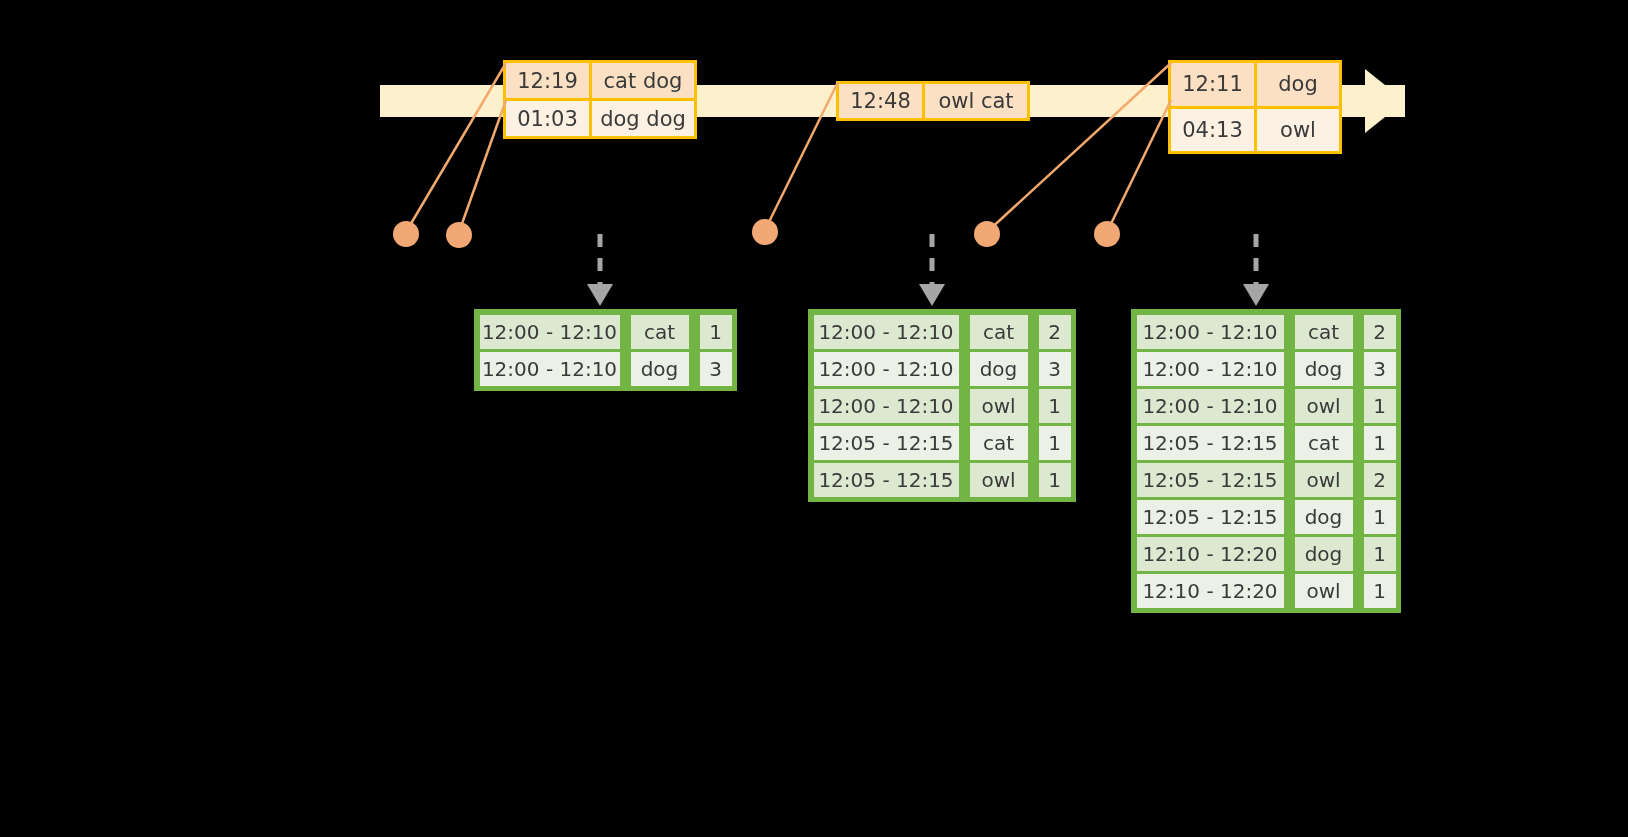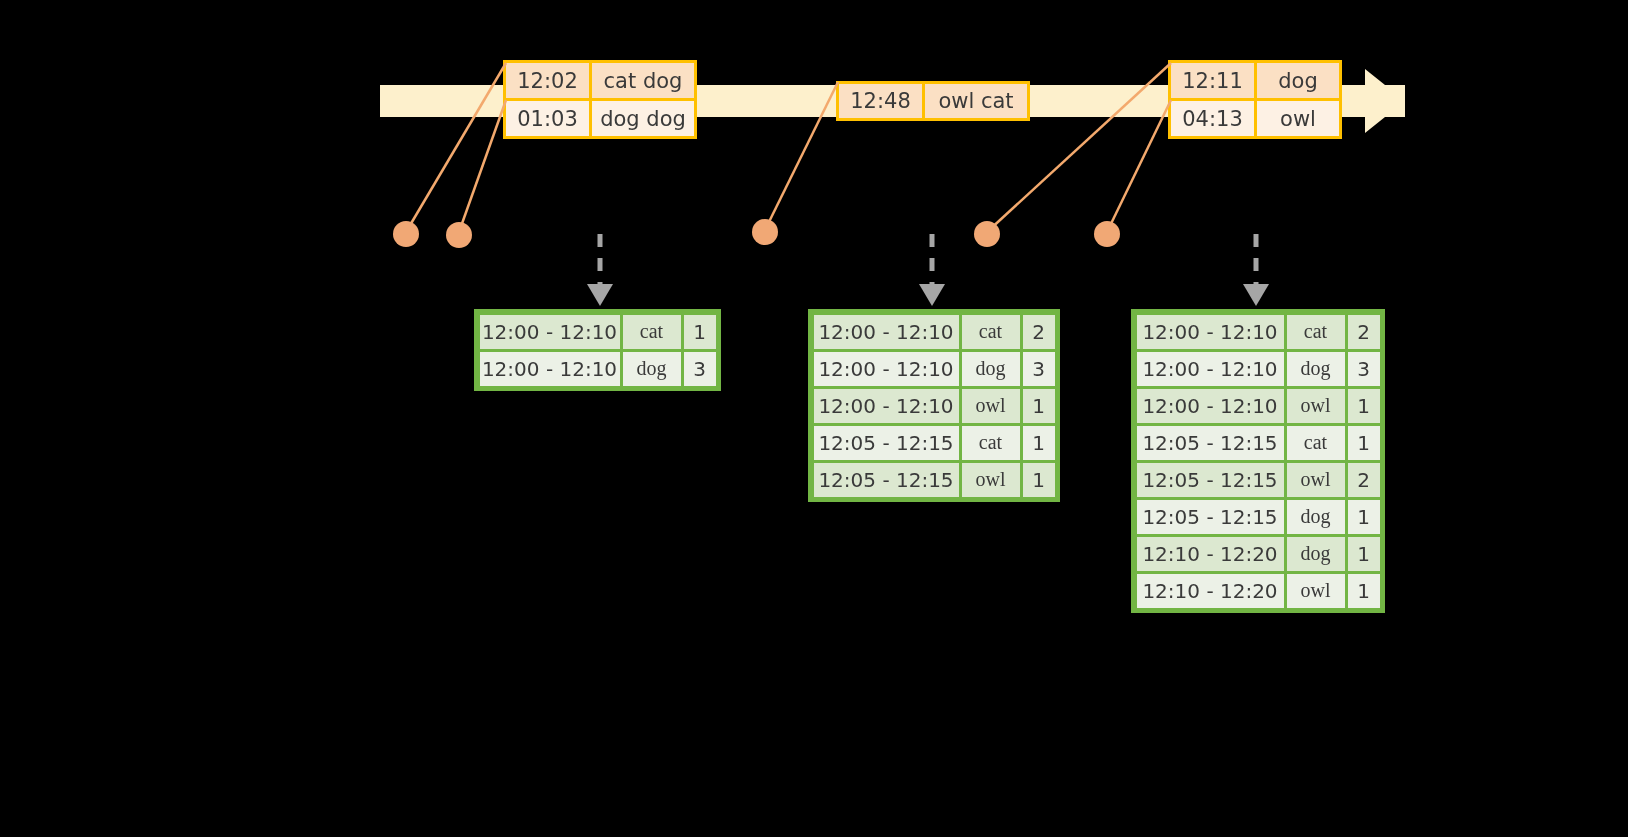--- a/index.html
+++ b/index.html
@@ -45,59 +45,59 @@
   
   .connector-svg{position:absolute;left:0;top:0;width:1628px;height:837px;
     pointer-events:none;}
 
   
   .agg-table{
     position:absolute;border:4px solid #72B544;
     box-sizing:border-box;display:flex;flex-direction:column;
     background:#72B544;
   }
-  .agg-row{display:flex;box-sizing:border-box;height:37px;}
+  .agg-row{display:flex;box-sizing:border-box;height:37px;gap:8px;}
   .agg-cell{
     display:flex;align-items:center;justify-content:center;
     box-sizing:border-box;font-size:20px;color:#3a3a3a;
     white-space:nowrap;margin:1.5px;
   }
   .agg-cell.window{flex:0 0 auto;}
-  .agg-cell.key{flex:0 0 auto;font-family:Liberation Serif, serif;}
+  .agg-cell.key{flex:0 0 auto;}
   .agg-cell.count{flex:0 0 auto;}
   .rowshade-a .agg-cell{background:#DCE8D0;}
   .rowshade-b .agg-cell{background:#ECF1E7;}
 </style>
 </head>
 <body>
 
 <div id="stage">
 
   <div class="timeline-bar" style="left:380px;top:85px;width:1025px;height:32px;"></div>
   <div class="timeline-arrowhead" style="left:1365px;top:69px;"></div>
 
   <div class="event-box" style="left:503px;top:60px;width:194px;height:79px;">
     <div class="event-row shade-a">
-      <div class="event-cell time">12:02</div>
+      <div class="event-cell time">12:19</div>
       <div class="event-cell payload">cat dog</div>
     </div>
     <div class="event-row shade-b">
       <div class="event-cell time">01:03</div>
       <div class="event-cell payload">dog dog</div>
     </div>
   </div>
 
   <div class="event-box" style="left:836px;top:81px;width:194px;height:40px;">
     <div class="event-row shade-a">
       <div class="event-cell time">12:48</div>
       <div class="event-cell payload">owl cat</div>
     </div>
   </div>
 
-  <div class="event-box" style="left:1168px;top:60px;width:174px;height:79px;">
+  <div class="event-box" style="left:1168px;top:60px;width:174px;height:94px;">
     <div class="event-row shade-a">
       <div class="event-cell time">12:11</div>
       <div class="event-cell payload">dog</div>
     </div>
     <div class="event-row shade-b">
       <div class="event-cell time">04:13</div>
       <div class="event-cell payload">owl</div>
     </div>
   </div>
 

